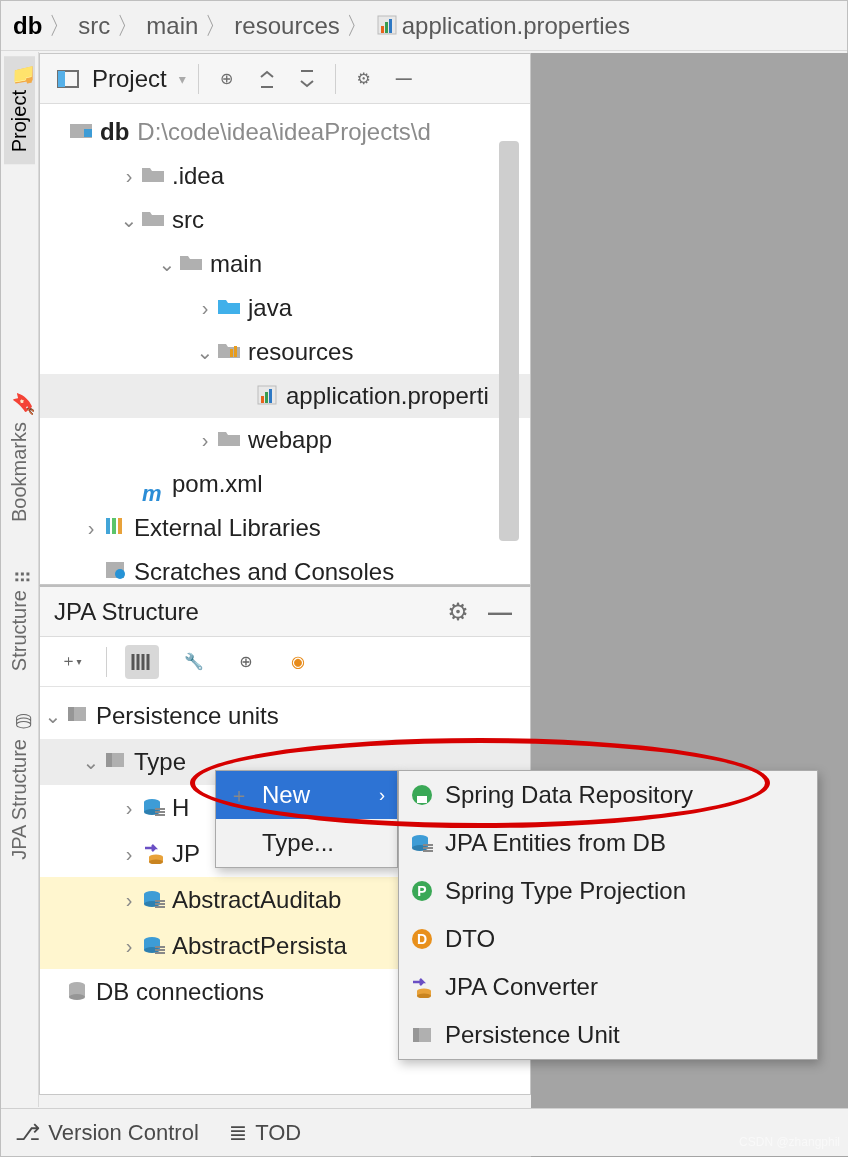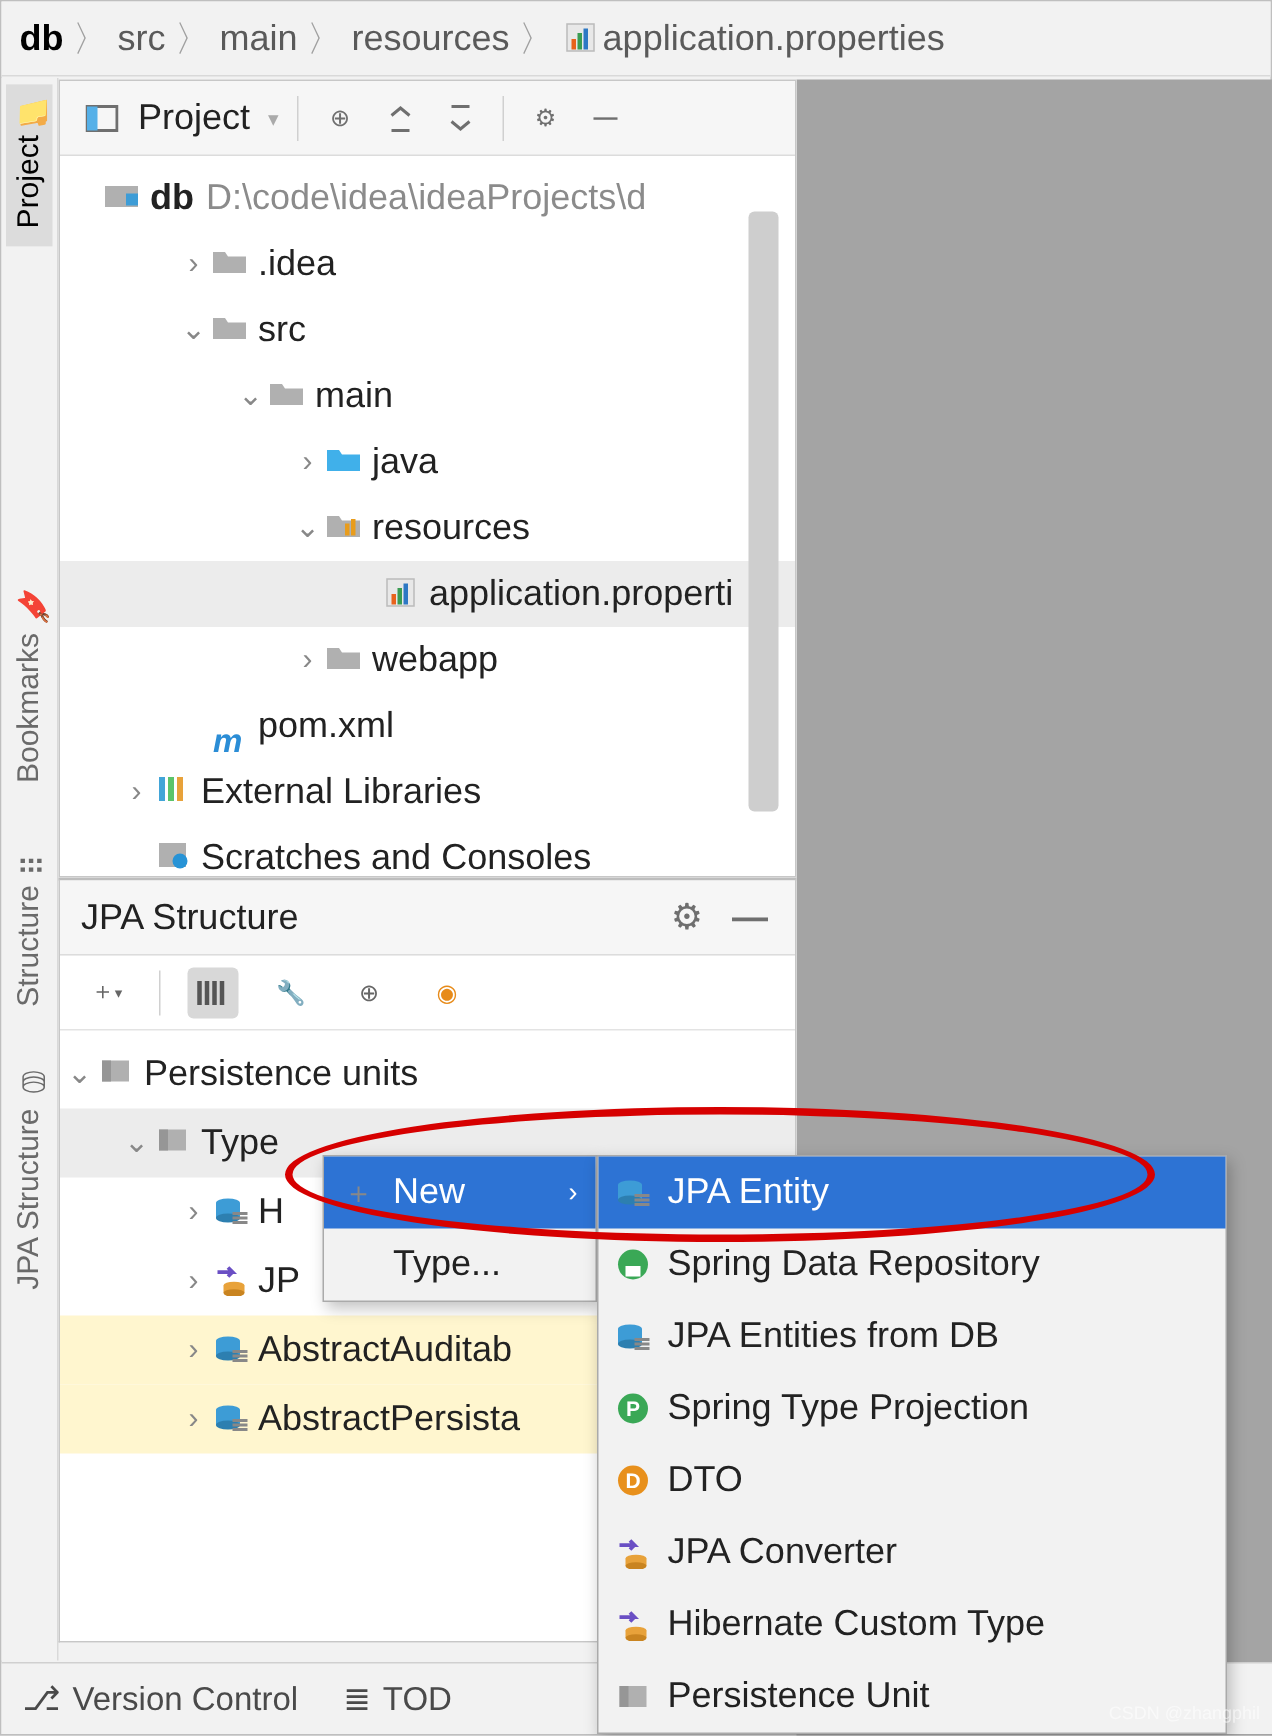--- a/index.html
+++ b/index.html
@@ -339,68 +339,68 @@
             <svg width="24" height="22">
               <ellipse cx="10" cy="6" rx="8" ry="3" fill="#3d9cd6"></ellipse>
               <rect x="2" y="6" width="16" height="10" fill="#3d9cd6"></rect>
               <ellipse cx="10" cy="16" rx="8" ry="3" fill="#2d7fb0"></ellipse>
               <rect x="12" y="12" width="12" height="10" fill="none"></rect>
               <path d="M13 12h10v2h-10zM13 15h10v2h-10zM13 18h10v2h-10z" fill="#888"></path>
             </svg>
           </span>
           <span class="name">AbstractPersista</span>
         </div>
+        <div class="row">
+          <span class="ind" style="width: 0px;"></span>
+          <span class="arrow"> </span>
+          <span class="ficon">
+            <svg width="22" height="22">
+              <ellipse cx="11" cy="5" rx="8" ry="3" fill="#b0b0b0"></ellipse>
+              <rect x="3" y="5" width="16" height="12" fill="#b0b0b0"></rect>
+              <ellipse cx="11" cy="17" rx="8" ry="3" fill="#969696"></ellipse>
+            </svg>
+          </span>
+          <span class="name">DB connections</span>
+        </div>
       </div>
   </div>
 
   <div class="ctx-menu ctx1" id="ctx1">
       <div class="mi sel">
         <span class="micon">
           <span style="color:#888;font-size:20px">＋</span>
         </span>
         <span>New</span>
         <span class="subarrow">›</span>
       </div>
       <div class="mi">
         <span>Type...</span>
       </div>
     </div>
 
   <div class="ctx-menu ctx2" id="ctx2">
-      <div class="mi sel">
+      <div class="mi">
+        <span class="micon">
+          <svg width="22" height="22">
+            <circle cx="11" cy="11" r="10" fill="#3aa856"></circle>
+            <rect x="6" y="12" width="10" height="7" fill="#fff"></rect>
+          </svg>
+        </span>
+        <span>Spring Data Repository</span>
+      </div>
+      <div class="mi">
         <span class="micon">
           <svg width="24" height="22">
             <ellipse cx="10" cy="6" rx="8" ry="3" fill="#3d9cd6"></ellipse>
             <rect x="2" y="6" width="16" height="10" fill="#3d9cd6"></rect>
             <ellipse cx="10" cy="16" rx="8" ry="3" fill="#2d7fb0"></ellipse>
             <rect x="12" y="12" width="12" height="10" fill="none"></rect>
             <path d="M13 12h10v2h-10zM13 15h10v2h-10zM13 18h10v2h-10z" fill="#888"></path>
           </svg>
         </span>
-        <span>JPA Entity</span>
-      </div>
-      <div class="mi">
-        <span class="micon">
-          <svg width="22" height="22">
-            <circle cx="11" cy="11" r="10" fill="#3aa856"></circle>
-            <rect x="6" y="12" width="10" height="7" fill="#fff"></rect>
-          </svg>
-        </span>
-        <span>Spring Data Repository</span>
-      </div>
-      <div class="mi">
-        <span class="micon">
-          <svg width="24" height="22">
-            <ellipse cx="10" cy="6" rx="8" ry="3" fill="#3d9cd6"></ellipse>
-            <rect x="2" y="6" width="16" height="10" fill="#3d9cd6"></rect>
-            <ellipse cx="10" cy="16" rx="8" ry="3" fill="#2d7fb0"></ellipse>
-            <rect x="12" y="12" width="12" height="10" fill="none"></rect>
-            <path d="M13 12h10v2h-10zM13 15h10v2h-10zM13 18h10v2h-10z" fill="#888"></path>
-          </svg>
-        </span>
         <span>JPA Entities from DB</span>
       </div>
       <div class="mi">
         <span class="micon">
           <svg width="22" height="22">
             <circle cx="11" cy="11" r="10" fill="#3aa856"></circle>
             <text x="11" y="16" text-anchor="middle" fill="#fff" font-size="14" font-weight="700">P</text>
           </svg>
         </span>
         <span>Spring Type Projection</span>
@@ -420,31 +420,20 @@
             <path d="M3 6h10l-3-3m3 3l-3 3" stroke="#6a4fc4" stroke-width="2.5" fill="none"></path>
             <ellipse cx="14" cy="15" rx="7" ry="2.5" fill="#e8a23a"></ellipse>
             <rect x="7" y="15" width="14" height="5" fill="#e8a23a"></rect>
             <ellipse cx="14" cy="20" rx="7" ry="2.5" fill="#c98420"></ellipse>
           </svg>
         </span>
         <span>JPA Converter</span>
       </div>
       <div class="mi">
         <span class="micon">
-          <svg width="24" height="22">
-            <path d="M3 6h10l-3-3m3 3l-3 3" stroke="#6a4fc4" stroke-width="2.5" fill="none"></path>
-            <ellipse cx="14" cy="15" rx="7" ry="2.5" fill="#e8a23a"></ellipse>
-            <rect x="7" y="15" width="14" height="5" fill="#e8a23a"></rect>
-            <ellipse cx="14" cy="20" rx="7" ry="2.5" fill="#c98420"></ellipse>
-          </svg>
-        </span>
-        <span>Hibernate Custom Type</span>
-      </div>
-      <div class="mi">
-        <span class="micon">
           <svg width="22" height="20">
             <rect x="2" y="3" width="18" height="14" fill="#b0b0b0"></rect>
             <rect x="2" y="3" width="6" height="14" fill="#969696"></rect>
           </svg>
         </span>
         <span>Persistence Unit</span>
       </div>
     </div>
 
   <div class="bottom-bar">

